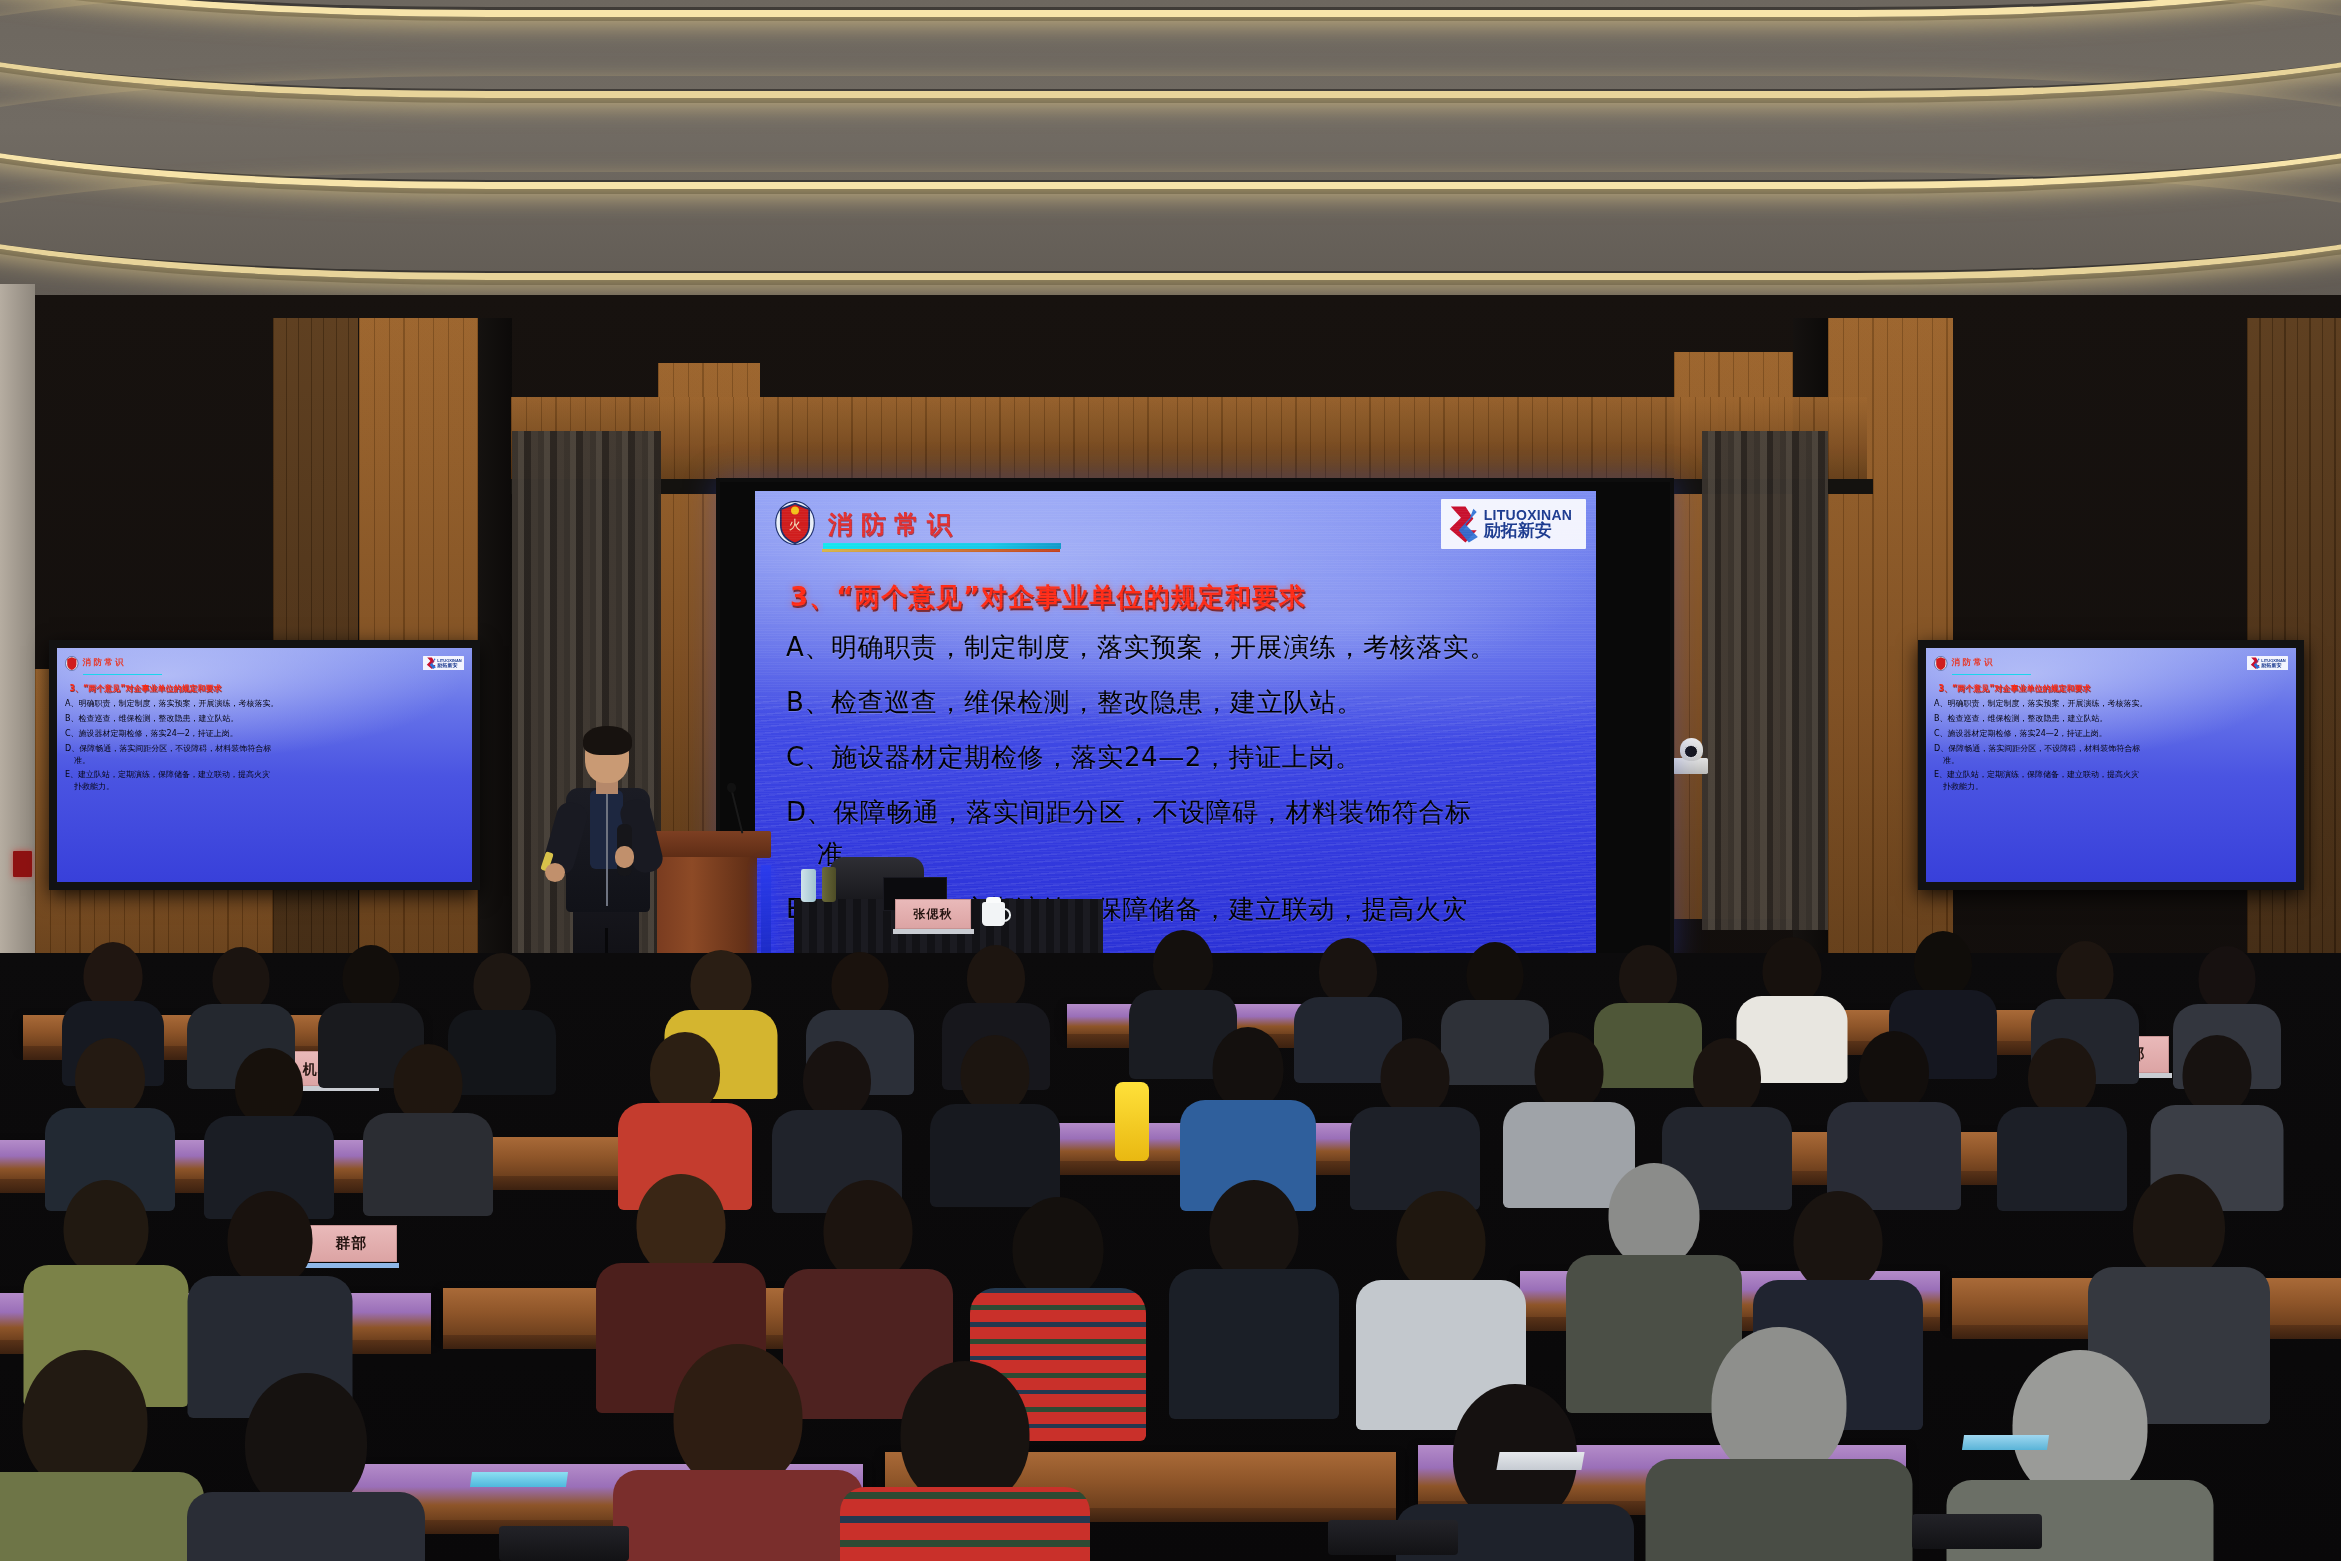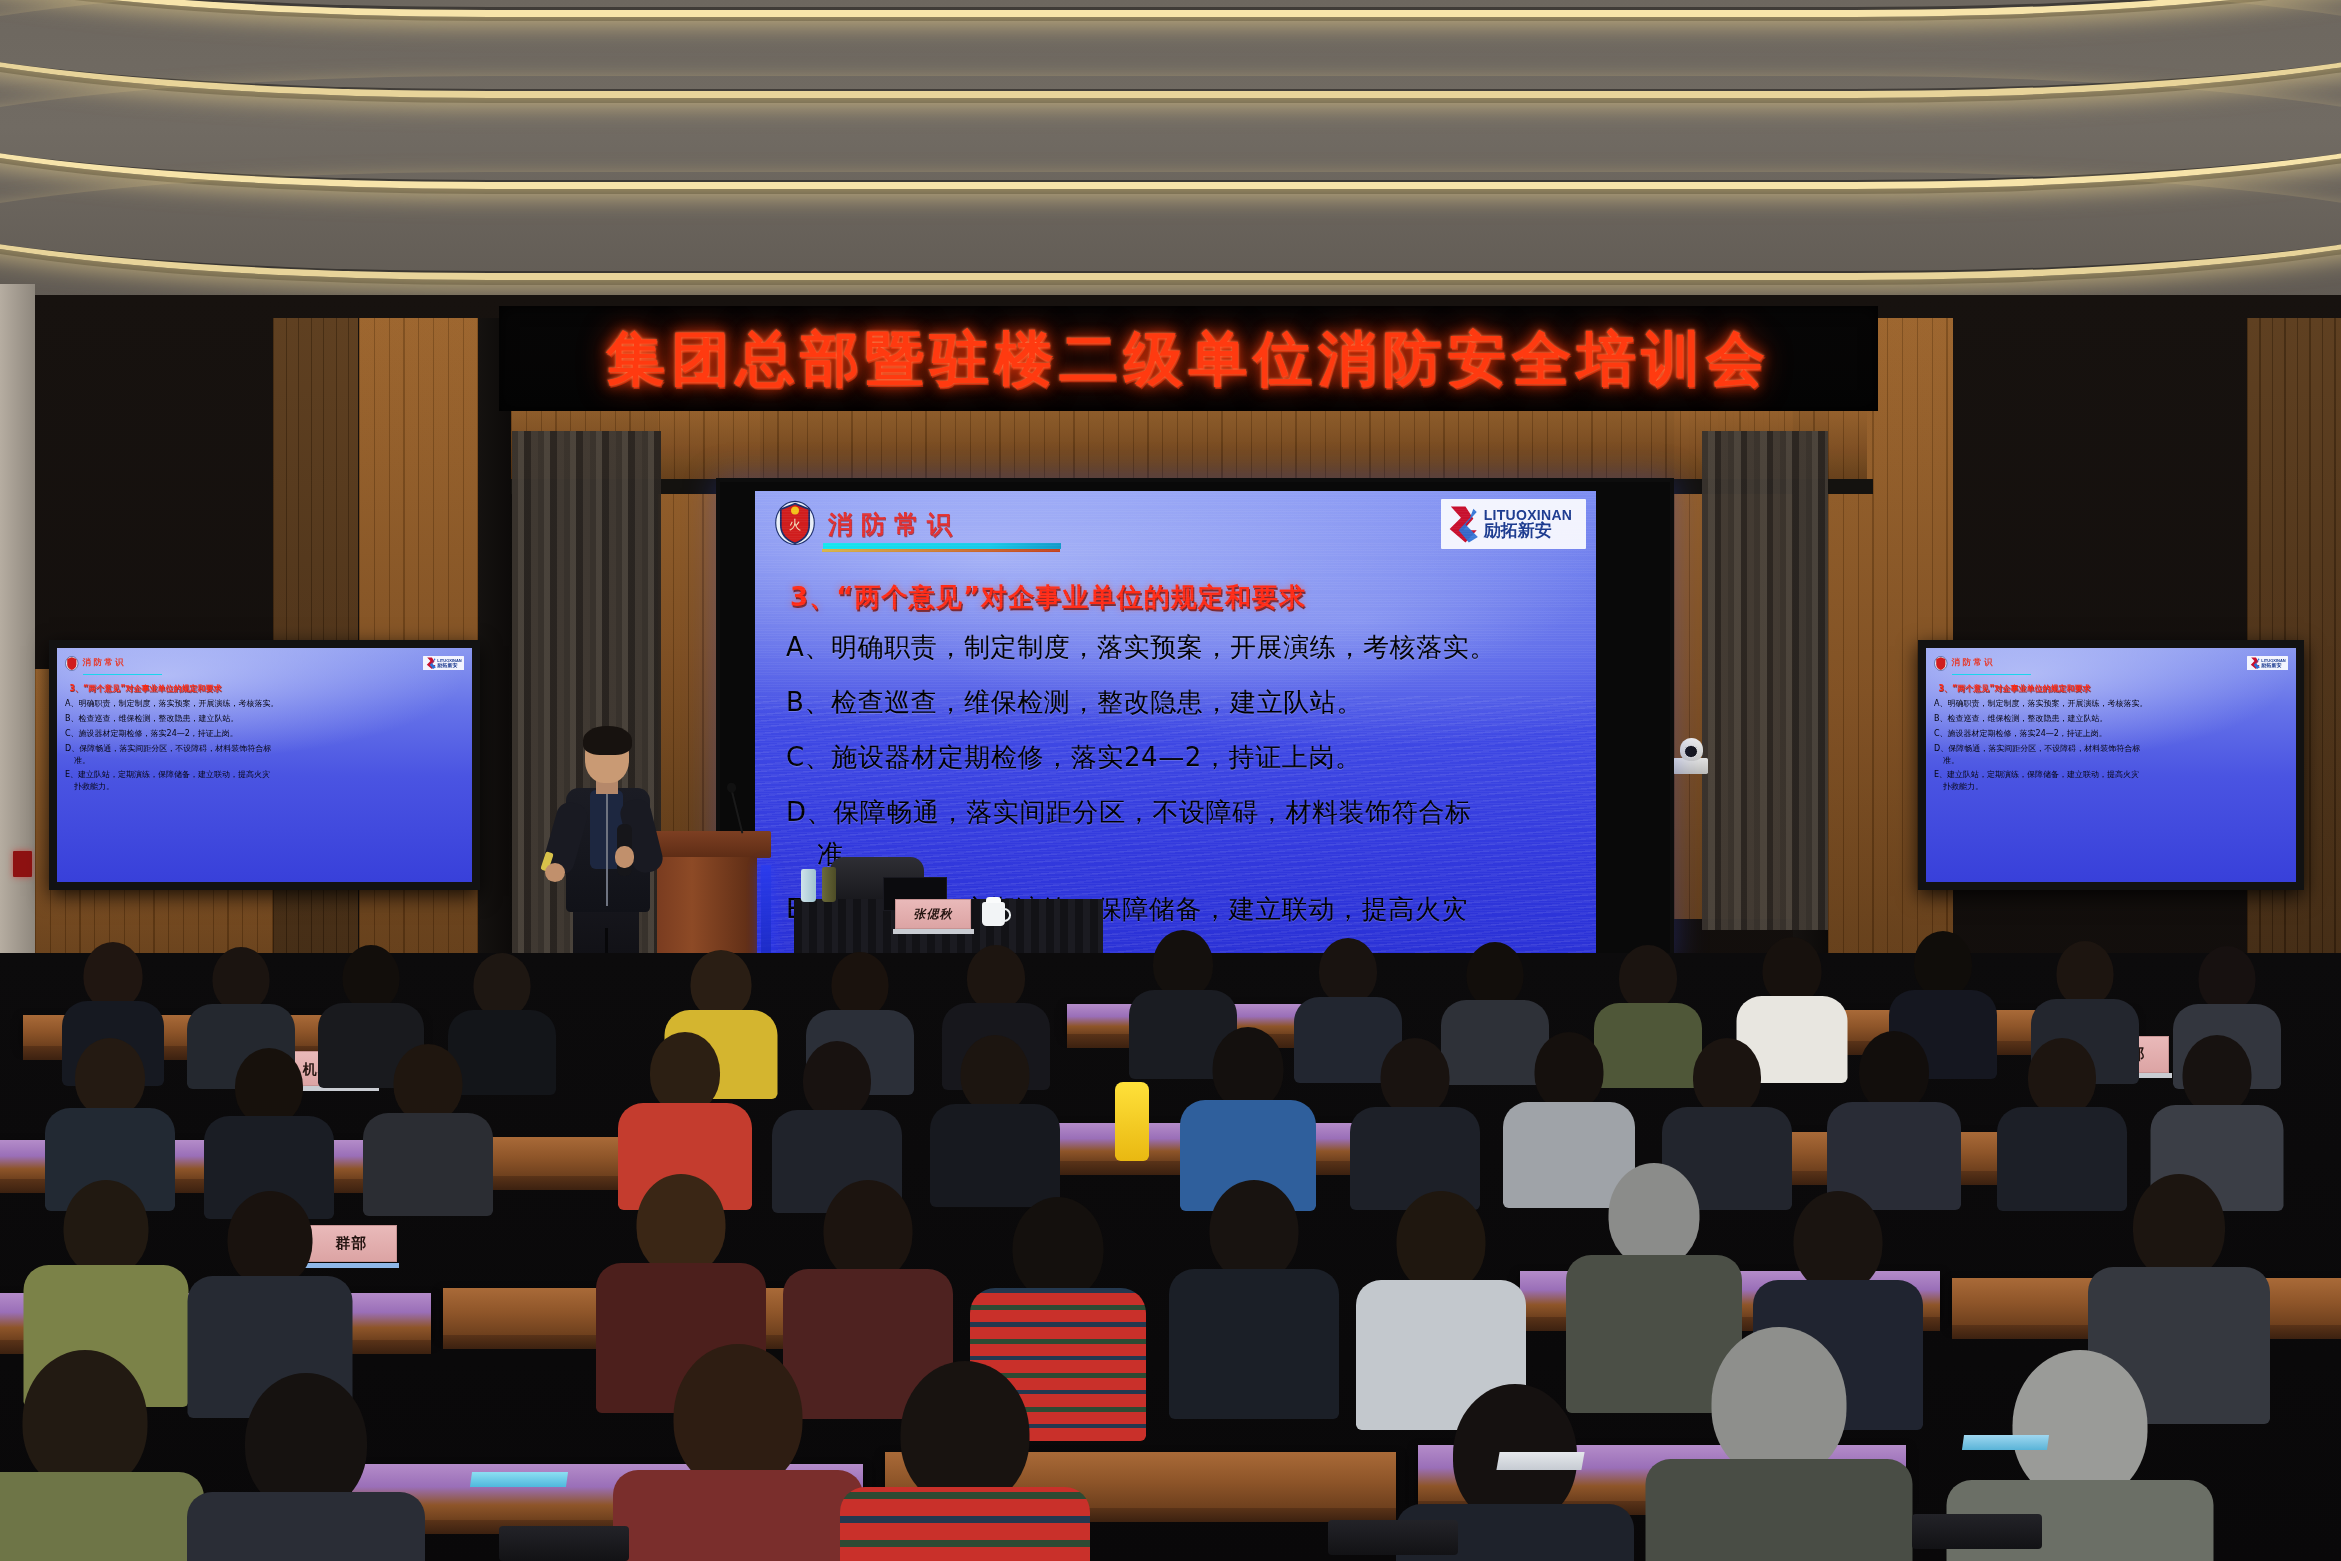--- a/index.html
+++ b/index.html
@@ -287,23 +287,20 @@
   <div class="wood-panel" style="left:658px;top:363px;width:102px;height:488px;"></div>
 
   <div class="wood-panel" style="left:1674px;top:352px;width:119px;height:567px;"></div>
   <div class="pillar-black" style="left:1793px;top:318px;width:35px;height:669px;"></div>
   <div class="wood-panel" style="left:1828px;top:318px;width:125px;height:681px;"></div>
   <div class="wood-dark" style="left:2247px;top:318px;width:95px;height:681px;"></div>
 
   <div class="wood-panel" style="left:511px;top:397px;width:1356px;height:85px;opacity:.95;"></div>
   <div class="vent" style="left:511px;top:479px;width:1362px;height:14.8px;"></div>
 
-  <div class="banner">
-    <div class="banner-text">集团总部暨驻楼二级单位消防安全培训会</div>
-  </div>
 
   <div class="curtain" style="left:512px;top:431px;width:149px;height:567px;"></div>
   <div class="curtain" style="left:1702px;top:431px;width:126px;height:499px;"></div>
 
   <div class="ptz">
     <div class="ptz-base"></div>
     <div class="ptz-head"></div>
     <div class="ptz-lens"></div>
   </div>
 
@@ -451,21 +448,21 @@
   </div>
 
   <div class="chair"></div>
   <div class="headtable">
     <div class="ht-skirt"></div>
   </div>
   <div class="bottle" style="left:801px;top:869px;width:14.8px;height:33px;"></div>
   <div class="bottle" style="left:822px;top:867px;width:13.6px;height:35px;
        background:linear-gradient(90deg,#6b6a3a,#4d4c26);"></div>
   <div class="laptop"></div>
-  <div class="namecard" style="left:895px;top:899px;width:76px;height:29.5px;font-style:italic;">
+  <div class="namecard" style="left:895px;top:899px;width:76px;height:29.5px;">
     <span style="font-size:12px;">张偲秋</span>
   </div>
   <div class="nc-stand" style="left:893px;top:929px;width:81px;height:4.5px;"></div>
   <div class="cup" style="left:982px;top:902px;"></div>
 
   <div class="floor">
 
     <div class="desk" style="left:23px;top:62px;width:397px;height:32px;">
         <div class="desk-front"></div>
       </div>

